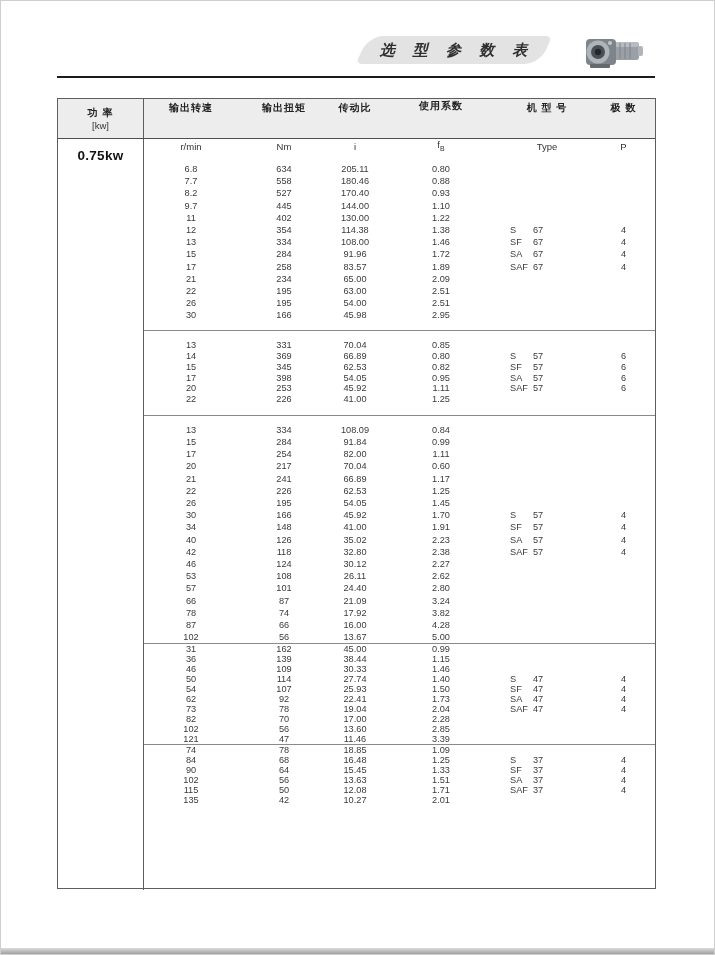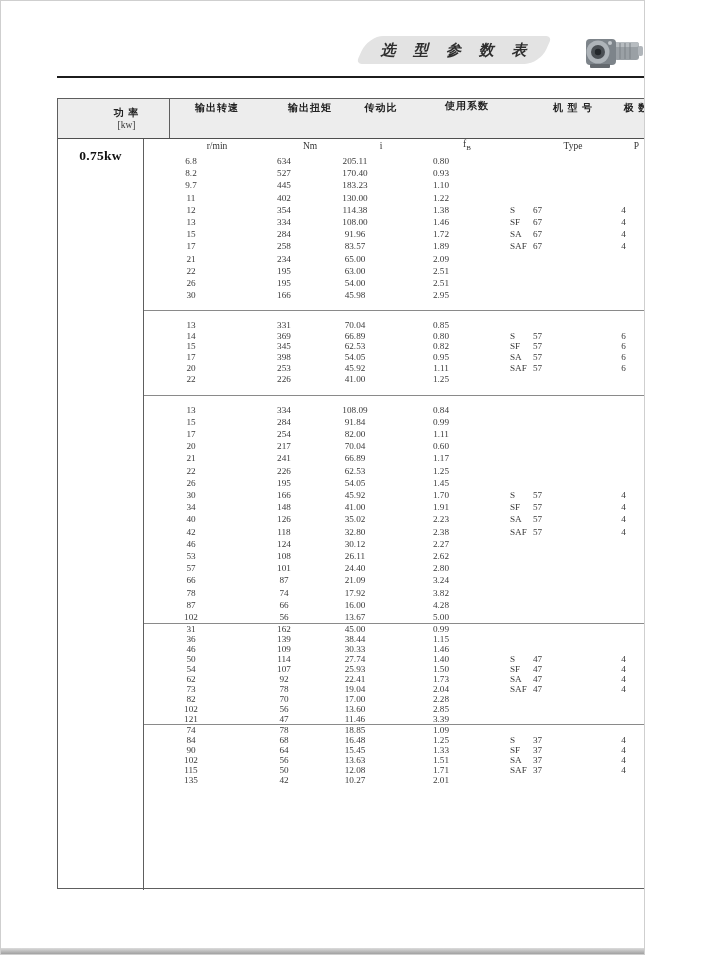--- a/index.html
+++ b/index.html
@@ -1,19 +1,19 @@
 <!DOCTYPE html>
 <html><head>
 <meta charset="utf-8">
 <style>
   html,body{margin:0;padding:0;background:#fff;}
   .canvas{
-    position:relative; width:645px; height:955px; overflow:hidden;
+    position:relative; width:715px; height:955px; overflow:hidden;
     background:#fff;
-    font-family:Liberation Serif, serif;
+    font-family:Liberation Sans, sans-serif;
     color:#2f2f2f;
   }
   .page-frame{position:absolute; inset:0; border:1px solid #cfcfcf; pointer-events:none;}
   .page-bottom-strip{
     position:absolute; left:0; right:0; bottom:0; height:7px;
     background:linear-gradient(to bottom,#dcdcdc,#979797);
   }
   
   .banner{position:absolute; left:362px; top:36px; width:184px; height:28px;}
   .banner::before{
@@ -27,21 +27,21 @@
   }
   .header-rule{position:absolute; left:57px; top:76px; width:598px; height:2px; background:#1c1c1c;}
   .gearmotor{position:absolute; left:580px; top:33px; width:66px; height:42px;}
   
   .spec-table{
     position:absolute; left:57px; top:98px; width:599px; height:791px;
     border:1px solid #5e5e5e; box-sizing:border-box; background:#fff;
   }
   .thead{
     display:flex; height:40px; background:#ededed;
-    border-bottom:1px solid #4f4f4f; box-sizing:border-box;padding-left:26px;
+    border-bottom:1px solid #4f4f4f; box-sizing:border-box;
   }
   .th-power{
     width:86px; flex:0 0 86px; border-right:1px solid #5e5e5e; box-sizing:border-box;
     display:flex; flex-direction:column; align-items:center; justify-content:center;
   }
   .th-data{
     flex:1; display:grid; grid-template-columns:94px 92px 50px 122px 90px 1fr;
     align-items:center;
   }
   .th{display:flex; flex-direction:column; align-items:center; justify-content:center;gap:26px;}
@@ -49,21 +49,21 @@
   .th .u,.th-power .u{font-size:9.5px; color:#333; line-height:13px;}
   .th .u sub{font-size:7px;}
   .tbody{display:flex; height:751px;}
   .power-col{
     width:86px; flex:0 0 86px; border-right:1px solid #5e5e5e; box-sizing:border-box;
     padding-top:9px; text-align:center;
   }
   .power-label{font-size:13.5px; font-weight:bold; color:#111; letter-spacing:.3px;}
   .data-col{flex:1; display:flex; flex-direction:column; overflow:hidden;}
   .block{width:100%;}
-  .block:nth-of-type(1){padding:16px 0 9px 0;}  .block:nth-of-type(1) .row{height:12.2px;}
+  .block:nth-of-type(1){padding:24px 0 9px 0;}  .block:nth-of-type(1) .row{height:12.2px;}
   .block:nth-of-type(2){padding:10px 0 8px 0;}  .block:nth-of-type(2) .row{height:12.2px;}
   .block:nth-of-type(3){padding:8px 0 10px 0;}  .block:nth-of-type(3) .row{height:10.9px;}
   .block:nth-of-type(4){padding:8px 0 8px 0;}   .block:nth-of-type(4) .row{height:11.3px;}
   .block:nth-of-type(5){padding:8px 0 0 0;}     .block:nth-of-type(5) .row{height:12.2px;}
   .sep{height:1px; background:#8a8a8a; width:100%; flex:0 0 1px;}
   .row{
     display:grid; grid-template-columns:94px 92px 50px 122px 90px 1fr;
     align-items:center; font-size:9.2px; color:#3a3a3a;
   }
   .c{text-align:center; white-space:nowrap;}
@@ -137,31 +137,39 @@
           <div class="block">
             <div class="row">
               <span class="c">6.8</span>
               <span class="c">634</span>
               <span class="c">205.11</span>
               <span class="c">0.80</span>
               <span class="c type"></span>
               <span class="c"></span>
             </div>
             <div class="row">
+              <span class="c">7.7</span>
+              <span class="c">558</span>
+              <span class="c">180.46</span>
+              <span class="c">0.88</span>
+              <span class="c type"></span>
+              <span class="c"></span>
+            </div>
+            <div class="row">
               <span class="c">8.2</span>
               <span class="c">527</span>
               <span class="c">170.40</span>
               <span class="c">0.93</span>
               <span class="c type"></span>
               <span class="c"></span>
             </div>
             <div class="row">
               <span class="c">9.7</span>
               <span class="c">445</span>
-              <span class="c">183.23</span>
+              <span class="c">144.00</span>
               <span class="c">1.10</span>
               <span class="c type"></span>
               <span class="c"></span>
             </div>
             <div class="row">
               <span class="c">11</span>
               <span class="c">402</span>
               <span class="c">130.00</span>
               <span class="c">1.22</span>
               <span class="c type"></span>

